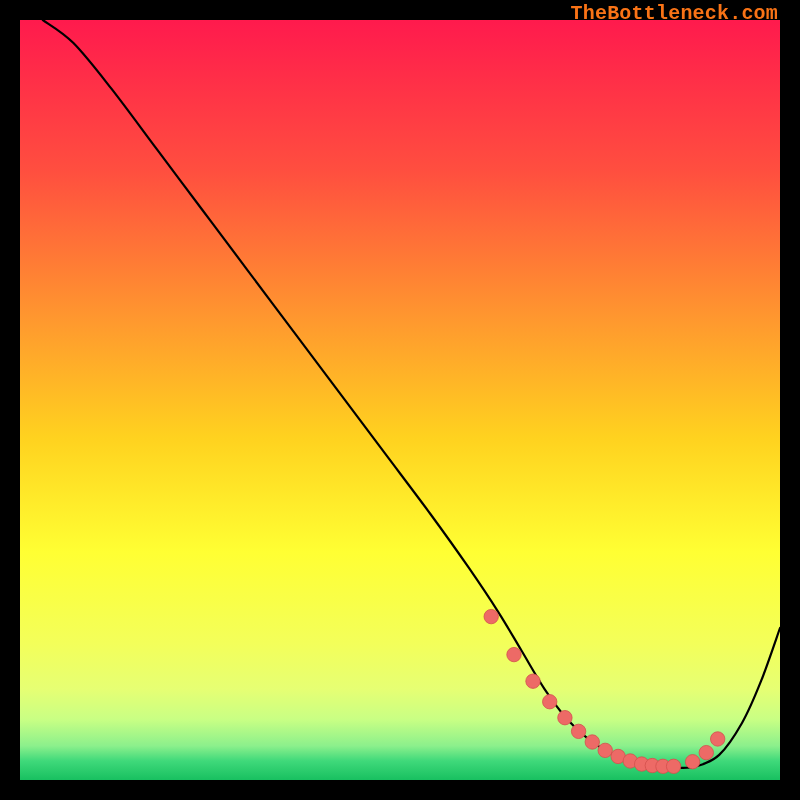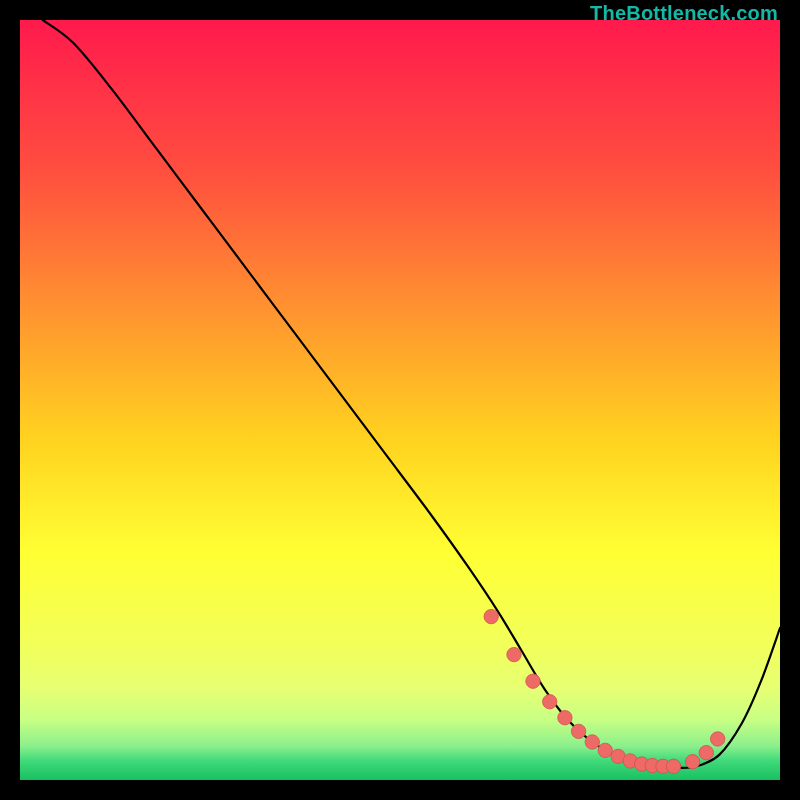--- a/index.html
+++ b/index.html
@@ -14,24 +14,24 @@
     position: absolute;
     left: 20px;
     top: 20px;
     width: 760px;
     height: 760px;
   }
   .watermark {
     position: absolute;
     top: 2px;
     right: 22px;
-    font-family: Liberation Sans, sans-serif;
+    font-family: Liberation Mono, monospace;
     font-size: 20px;
     font-weight: 600;
-    color: #14b8a6;
+    color: #f97316;
     letter-spacing: 0.2px;
   }
   svg { display: block; }
   .curve {
     fill: none;
     stroke: #000;
     stroke-width: 2.2;
     stroke-linejoin: round;
     stroke-linecap: round;
   }

